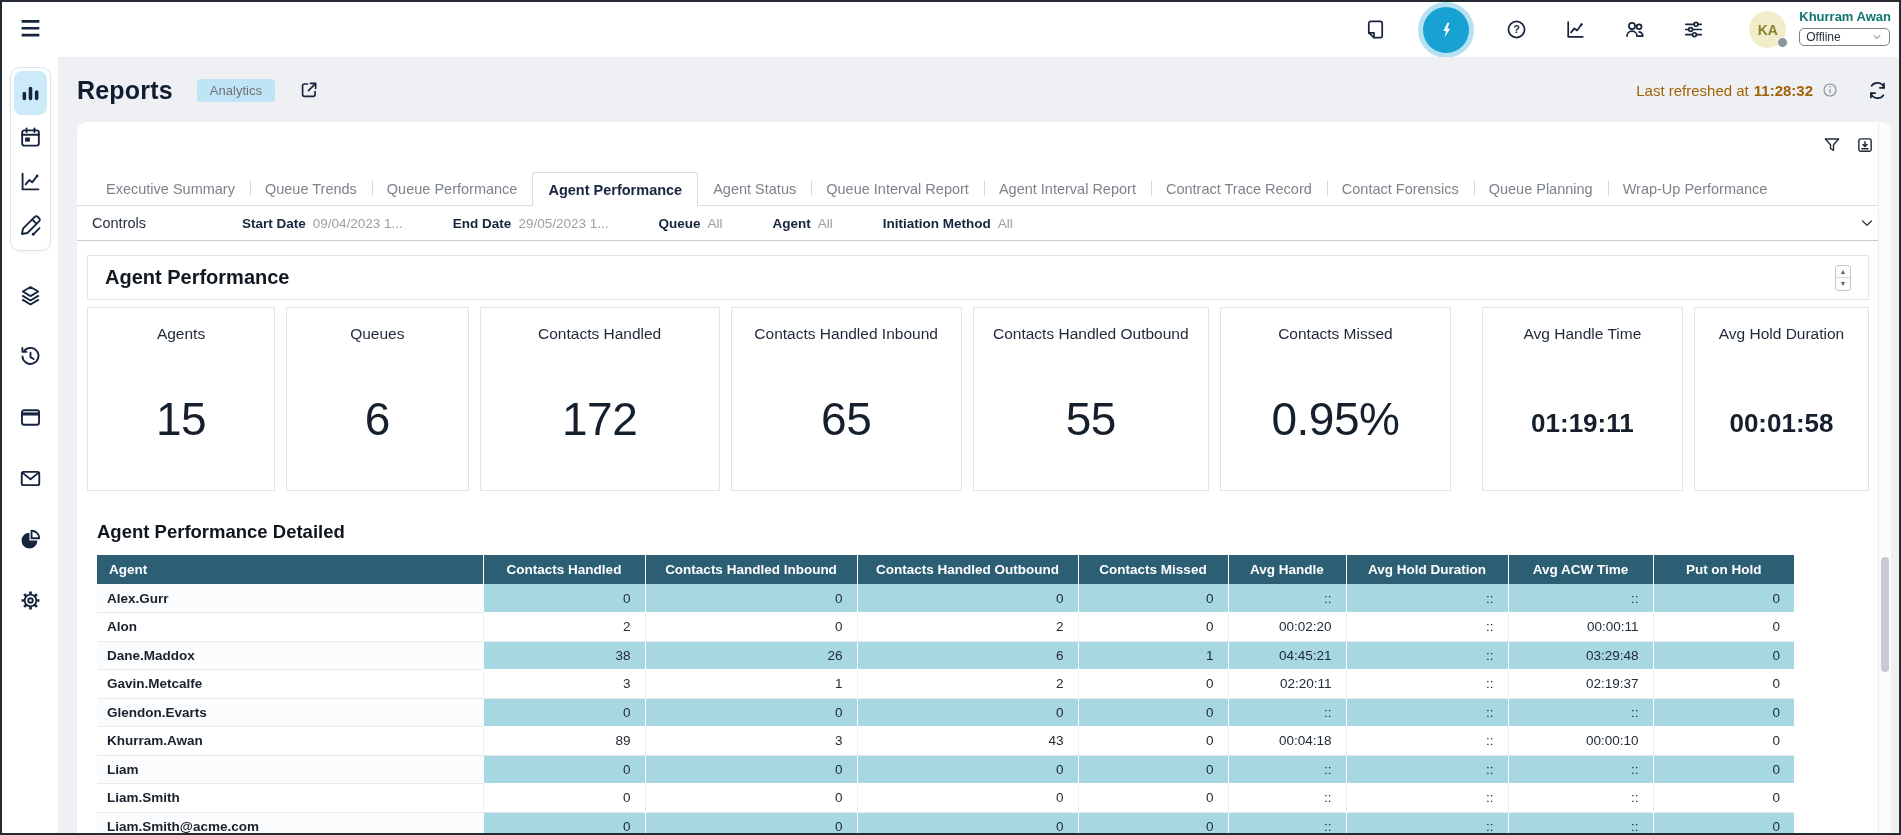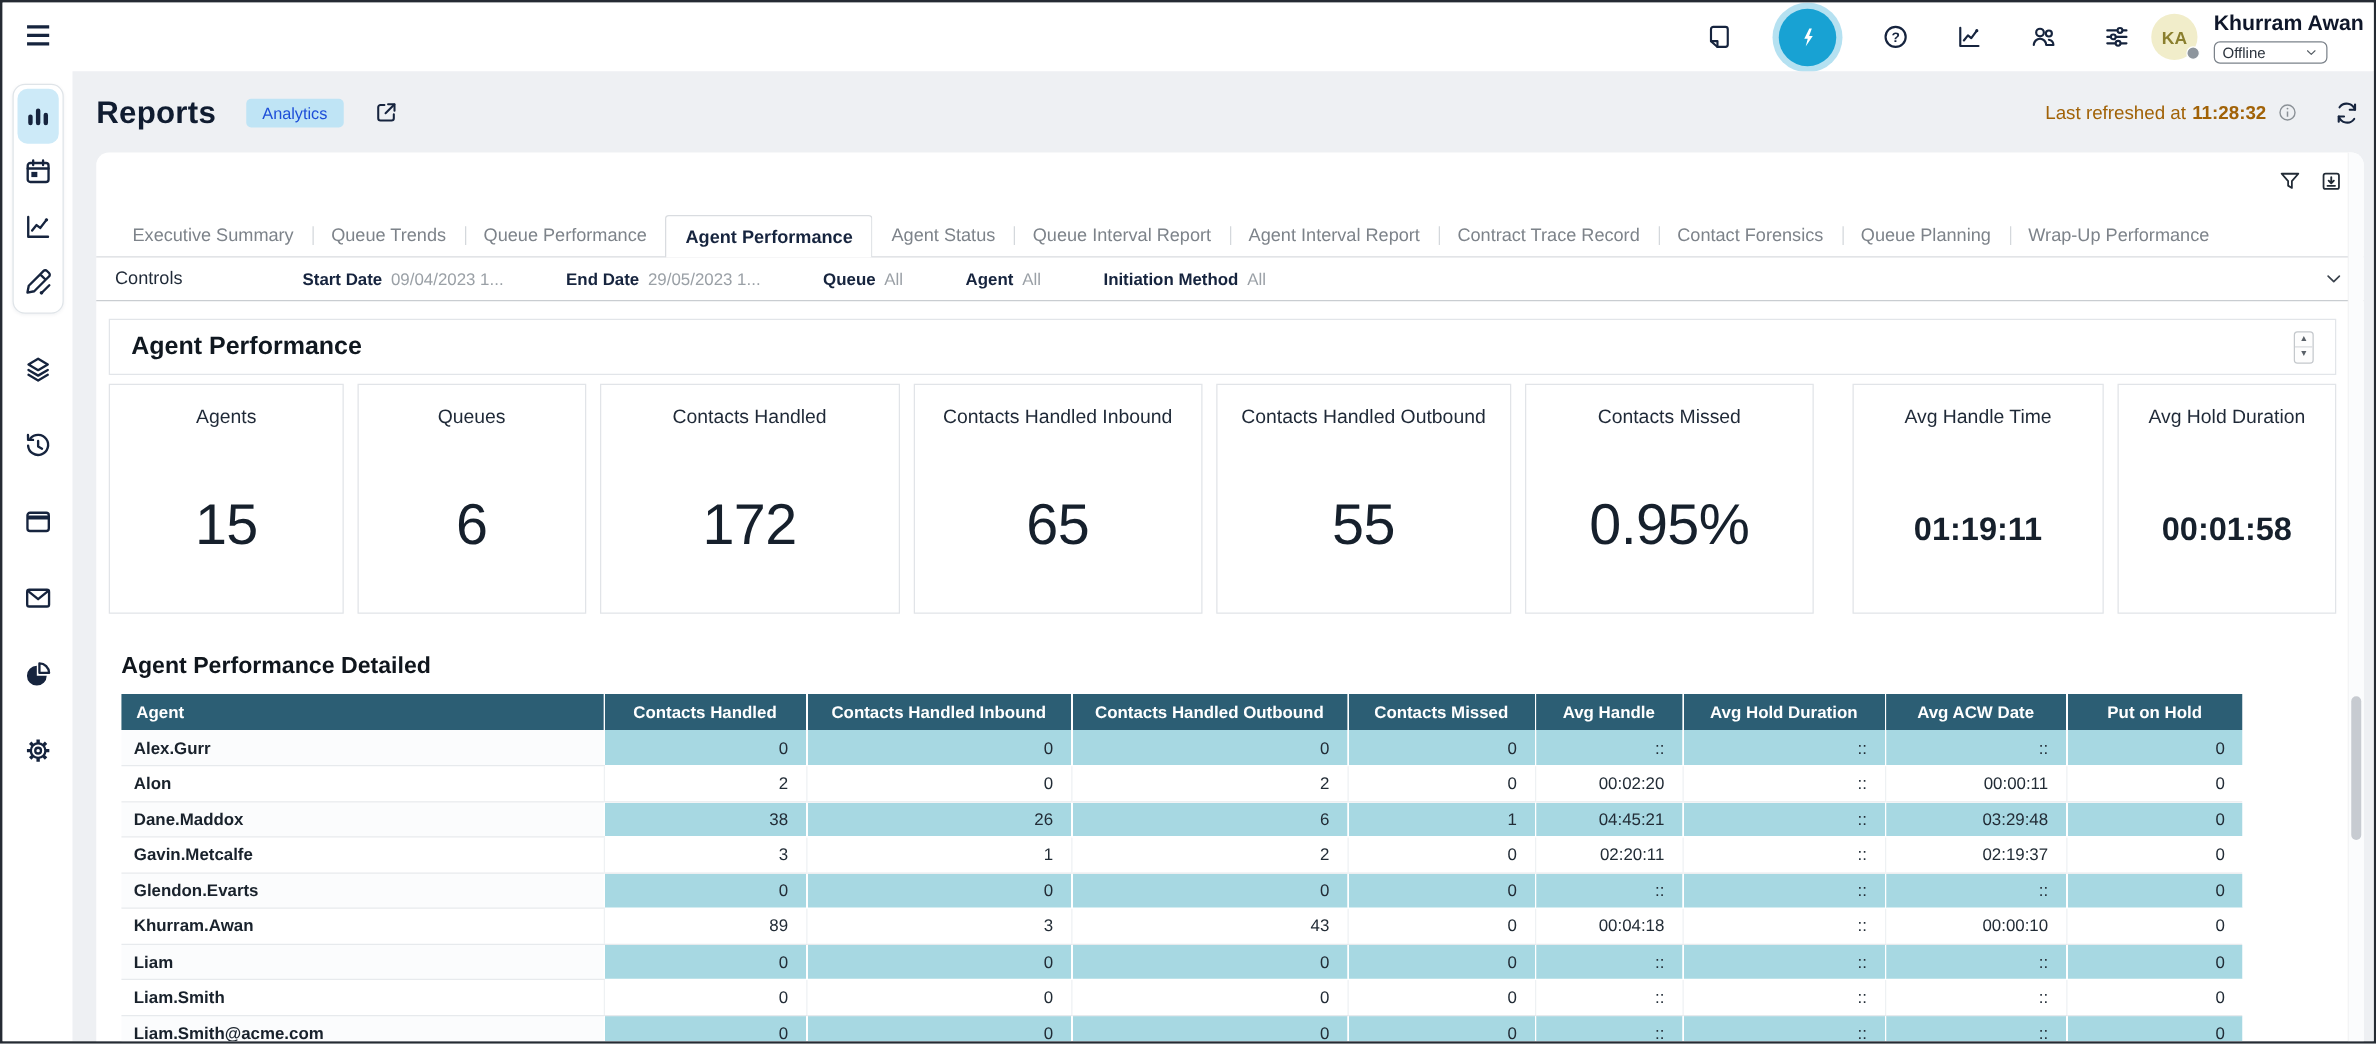--- a/index.html
+++ b/index.html
@@ -21,40 +21,40 @@
   .boost-wrap { width:46px; height:46px; border-radius:50%; background:var(--accent,#18a2d3);
     box-shadow:0 0 0 5px rgba(44,170,215,.35); display:flex; align-items:center; justify-content:center; cursor:pointer; }
   .boost-wrap .icon { width:22px; height:22px; color:#fff; }
   .user { position:absolute; right:8px; top:5px; display:flex; gap:13px; }
   .avatar { position:relative; width:37px; height:37px; margin-top:4px; border-radius:50%;
     background:#f1edca; color:#8a7f2e; font-weight:700; font-size:14px;
     display:flex; align-items:center; justify-content:center; }
   .avatar .dot { position:absolute; right:-2px; bottom:0px; width:11px; height:11px; border-radius:50%;
     background:var(--status-dot,#8d959d); border:1.5px solid #fff; }
   .user-col { display:flex; flex-direction:column; }
-  .user-name { font-size:17px; font-weight:700; color:#0f172a; margin-top:2px; }
+  .user-name { font-size:13px; font-weight:700; color:#0f766e; margin-top:2px; }
   .status-select { margin-top:4px; width:91px; height:18px; border:1px solid #7b828a; border-radius:5px;
     display:flex; align-items:center; padding:0 6px; font-size:12px; color:#2a323c; cursor:pointer; background:#fff; }
   .status-select .icon { width:12px; height:12px; margin-left:auto; color:#555c64; }
 
   
   .sidebar { position:absolute; left:0; top:55px; bottom:0; width:56px; background:#fff; }
   .nav-group { position:absolute; left:8px; top:10px; width:41px; border:1px solid #dfe4e8; border-radius:10px;
     background:#fff; box-shadow:0 1px 3px rgba(20,40,60,.06); padding:3px; }
   .nav-group .nav-item { width:100%; height:44px; border-radius:8px; display:flex; align-items:center; justify-content:center; cursor:pointer; }
   .nav-group .nav-item.active { background:var(--active-nav,#cdeaf8); }
   .nav-list { position:absolute; left:0; top:224px; width:56px; display:flex; flex-direction:column; gap:33px; align-items:center; }
   .nav-list .nav-item { width:28px; height:28px; display:flex; align-items:center; justify-content:center; cursor:pointer; }
   .nav-item .icon { width:25px; height:25px; }
 
   
   .content { position:absolute; left:56px; top:55px; right:0; bottom:0; background:#eef0f3; }
   .page-header { position:absolute; left:19px; right:10px; top:14px; height:38px; display:flex; align-items:center; }
   .page-title { font-size:25px; font-weight:700; color:#101c30; letter-spacing:.2px; }
-  .badge { margin-left:24px; background:var(--badge-bg,#bfe4f5); color:#1d4ed8; font-size:13px;
+  .badge { margin-left:24px; background:var(--badge-bg,#bfe4f5); color:#737373; font-size:13px;
     padding:4px 13px; border-radius:4px; }
   .ext-link { width:22px; height:22px; margin-left:23px; cursor:pointer; }
   .refreshed { margin-left:auto; font-size:15px; color:#a16207; display:flex; align-items:center; }
   .refreshed b { margin-left:5px; }
   .info-icon { width:18px; height:18px; margin-left:8px; color:#8b9197; cursor:pointer; }
   .refresh-icon { width:23px; height:23px; margin-left:27px; cursor:pointer; }
 
   
   .panel { position:absolute; left:19px; top:65px; right:8px; bottom:0; background:#fff; border-radius:10px 10px 0 0; }
   .panel-actions { position:absolute; top:13px; right:16px; display:flex; gap:13px; }
@@ -403,21 +403,21 @@
         <table class="report">
           <thead>
               <tr>
                 <th style="width: 386px;">Agent</th>
                 <th style="width: 162px;">Contacts Handled</th>
                 <th style="width: 212px;">Contacts Handled Inbound</th>
                 <th style="width: 221px;">Contacts Handled Outbound</th>
                 <th style="width: 150px;">Contacts Missed</th>
                 <th style="width: 118px;">Avg Handle</th>
                 <th style="width: 162px;">Avg Hold Duration</th>
-                <th style="width: 145px;">Avg ACW Date</th>
+                <th style="width: 145px;">Avg ACW Time</th>
                 <th style="width: 141px;">Put on Hold</th>
               </tr>
             </thead>
           <tbody>
               <tr class="alt">
                 <td class="name">Alex.Gurr</td>
                 <td>0</td>
                 <td>0</td>
                 <td>0</td>
                 <td>0</td>

